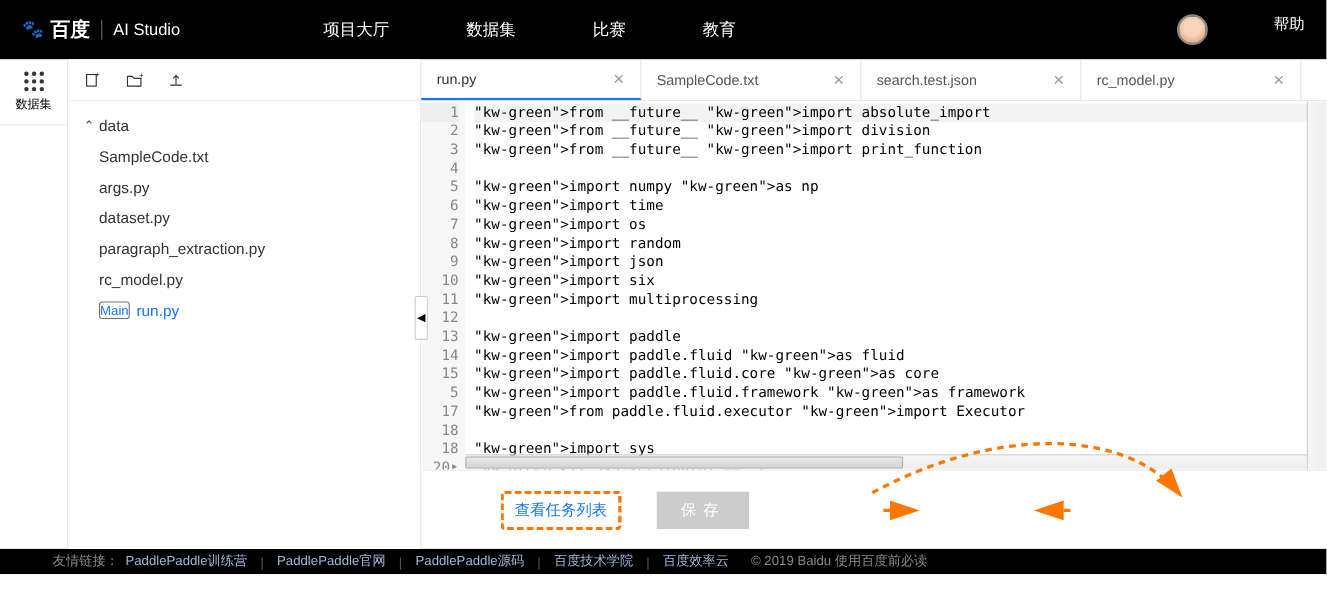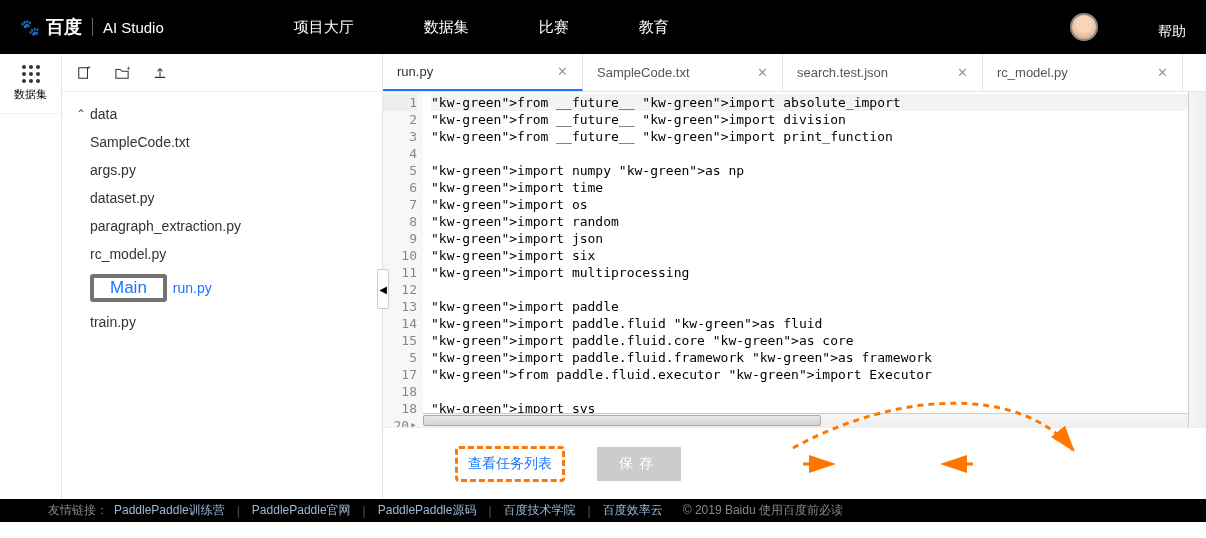--- a/index.html
+++ b/index.html
@@ -6,41 +6,41 @@
     body { font-family: Arial, "Microsoft YaHei", sans-serif; font-size: 13px; background: #fff; width: 1206px; }
     
     .header { background: #000; height: 54px; display: flex; align-items: center; padding: 0 20px; color: #fff; }
     .logo-area { display: flex; align-items: center; gap: 8px; }
     .baidu-logo { font-size: 18px; font-weight: bold; display: flex; align-items: center; gap: 6px; }
     .paw { font-size: 16px; }
     .divider-v { width: 1px; height: 18px; background: #666; margin: 0 2px; }
     .studio-label { font-size: 15px; }
     .nav { display: flex; gap: 70px; margin-left: 130px; }
     .nav-item { color: #fff; cursor: pointer; font-size: 15px; }
-    .header-right { margin-left: auto; display: flex; align-items: flex-end; gap: 60px; }
+    .header-right { margin-left: auto; display: flex; align-items: flex-start; gap: 60px; }
     .avatar { width: 28px; height: 28px; border-radius: 50%; background: radial-gradient(circle at 50% 40%, #f8d5b8 40%, #d4906b 100%); border: 2px solid #888; }
     .help-link { color: #fff; font-size: 14px; }
     
     .main-area { display: flex; height: 445px; background: #fff; }
     .left-rail { width: 62px; border-right: 1px solid #e6e6e6; }
     .rail-item { height: 60px; display: flex; flex-direction: column; align-items: center; justify-content: center; gap: 4px; cursor: pointer; border-bottom: 1px solid #f0f0f0; }
     .rail-item.active { color: #1976ff; }
     .rail-label { font-size: 11px; }
     .folder-icon { border: 1.5px solid #1976ff; border-radius: 2px; width: 18px; height: 13px; position: relative; }
     .folder-icon:before { content:''; position:absolute; top:-4px; left:-1.5px; width:8px; height:3px; border:1.5px solid #1976ff; border-bottom:none; border-radius:2px 2px 0 0; }
     .data-icon { display: grid; grid-template-columns: repeat(3,4px); gap: 3px; }
     .data-icon span { width:4px; height:4px; border-radius:50%; background:#333; }
     
     .file-panel { width: 320px; background: #fff; }
     .file-toolbar { height: 38px; display: flex; align-items: center; gap: 22px; padding-left: 14px; border-bottom: 1px solid #eee; }
     .tool-icon { width: 16px; height: 14px; cursor: pointer; color: #333; }
     .file-tree { padding: 8px 4px; overflow-y: auto; height: calc(100% - 38px); }
     .tree-row { display: flex; align-items: center; padding: 6px 10px; cursor: pointer; font-size: 14px; color: #333; }
     .tree-caret { width: 14px; font-size: 12px; color: #555; }
-    .main-badge { border: 4px solid #737373; color: #1976ff; border-radius: 3px; font-size: 17px; padding: 0 16px; margin-right: 6px; }
+    .main-badge { border: 1px solid #737373; color: #1976ff; border-radius: 3px; font-size: 12px; padding: 0 0; margin-right: 6px; }
     .tree-row.main-row { color: #1976ff; }
     
     .editor-area { flex: 1; display: flex; flex-direction: column; position: relative; border-left: 1px solid #e6e6e6; }
     .collapse-handle { position: absolute; left: -6px; top: 215px; width: 12px; height: 40px; background: #fff; border: 1px solid #ccc; border-radius: 2px; display: flex; align-items: center; justify-content: center; font-size: 10px; cursor: pointer; z-index: 5; }
     .tabs { display: flex; height: 38px; border-bottom: 1px solid #e6e6e6; }
     .tab { flex: 1; display: flex; align-items: center; justify-content: space-between; padding: 0 14px; border-right: 1px solid #e6e6e6; cursor: pointer; font-size: 13px; color: #555; max-width: 200px; }
     .tab.active { border-bottom: 2px solid #1976ff; color: #333; }
     .tab-close { color: #999; font-size: 13px; }
     
     .code-area { flex: 1; display: flex; font-family: Consolas, monospace; font-size: 13px; overflow: hidden; background: #fff; position: relative; }
@@ -153,24 +153,20 @@
           <span>paragraph_extraction.py</span>
         </div>
       <div class="tree-row">
           <span class="tree-caret"></span>
           <span>rc_model.py</span>
         </div>
       <div class="tree-row main-row">
           <span class="tree-caret"></span>
           <span class="main-badge">Main</span>
           <span>run.py</span>
-        </div>
-      <div class="tree-row">
-          <span class="tree-caret"></span>
-          <span>train.py</span>
         </div>
     </div>
   </div>
 
   <div class="editor-area">
     <div class="collapse-handle">◀</div>
     <div class="tabs">
       <div class="tab active">
           <span>run.py</span>
           <span class="tab-close">✕</span>

